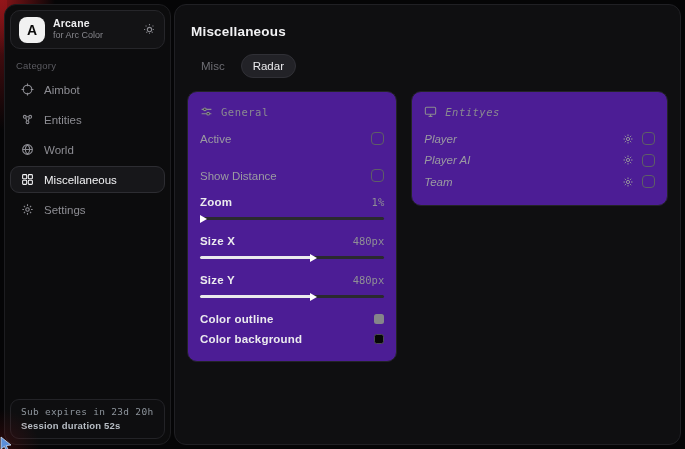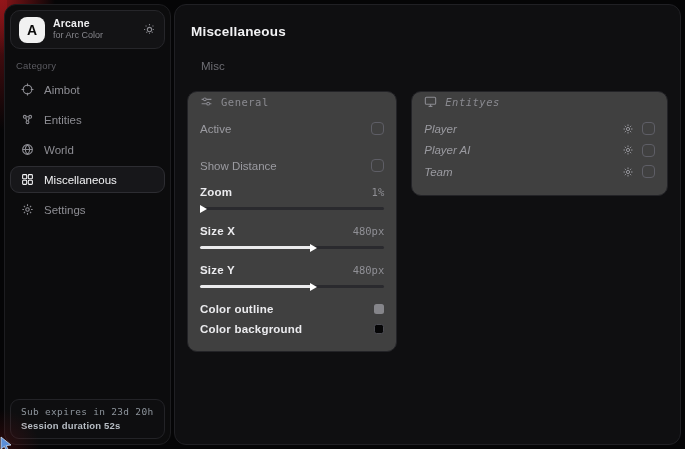--- a/index.html
+++ b/index.html
@@ -72,21 +72,21 @@
     flex:1; background:#0f0f11; border:1px solid #202024; border-radius:12px;
     padding:13px 12px; min-width:0;
   }
   .page-title { font-size:13.5px; font-weight:bold; color:#f2f2f4; margin:6px 4px 15px; letter-spacing:.2px; }
   .tabs { display:flex; align-items:flex-start; gap:4px; margin:0 0 13px 2px; }
   .tab { font-size:11.5px; color:#6e6e74; padding:5px 11px; border-radius:999px; border:1px solid transparent; cursor:default; }
   .tab.active { background:#222227; border-color:#303036; color:#eaeaed; }
 
   .cards { display:flex; gap:14px; align-items:flex-start; }
   .card {
-    background:#404040; border:1px solid #232327; border-radius:10px; padding:3px 12px 12px;
+    background:#4c1d95; border:1px solid #232327; border-radius:10px; padding:13px 12px 12px;
   }
   .card.general { width:232px; }
   .card.entities { width:284px;font-style:italic; }
   .card-header { display:flex; align-items:center; gap:8px; color:#8a8a90; margin-bottom:10px; }
   .card-header .htitle { font-size:10.5px; letter-spacing:.5px; }
 
   .row { display:flex; align-items:center; justify-content:space-between; height:21px; }
   .lbl-dim { color:#9b9ba1; font-size:11.5px; }
   .lbl-bright { color:#ebebee; font-size:11.5px; font-weight:700; letter-spacing:.2px; }
   .val { color:#8f8f95; font-size:10.5px; }
@@ -195,20 +195,21 @@
       <div class="status-line1 mono">Sub expires in 23d 20h</div>
       <div class="status-line2">Session duration 52s</div>
     </div>
   </aside>
 
   <main class="main">
     <h1 class="page-title">Miscellaneous</h1>
 
     <div class="tabs">
       <div class="tab">Misc</div>
+      <div class="tab active">Radar</div>
     </div>
 
     <div class="cards">
 
       <section class="card general">
         <div class="card-header">
           <span style="display:flex;">
             <svg width="13" height="13" viewBox="0 0 24 24" fill="none" stroke="currentColor" stroke-width="2">
               <path d="M3 8h18M3 16h18"></path>
                 <circle cx="9" cy="8" r="2.4" fill="#151517"></circle>

